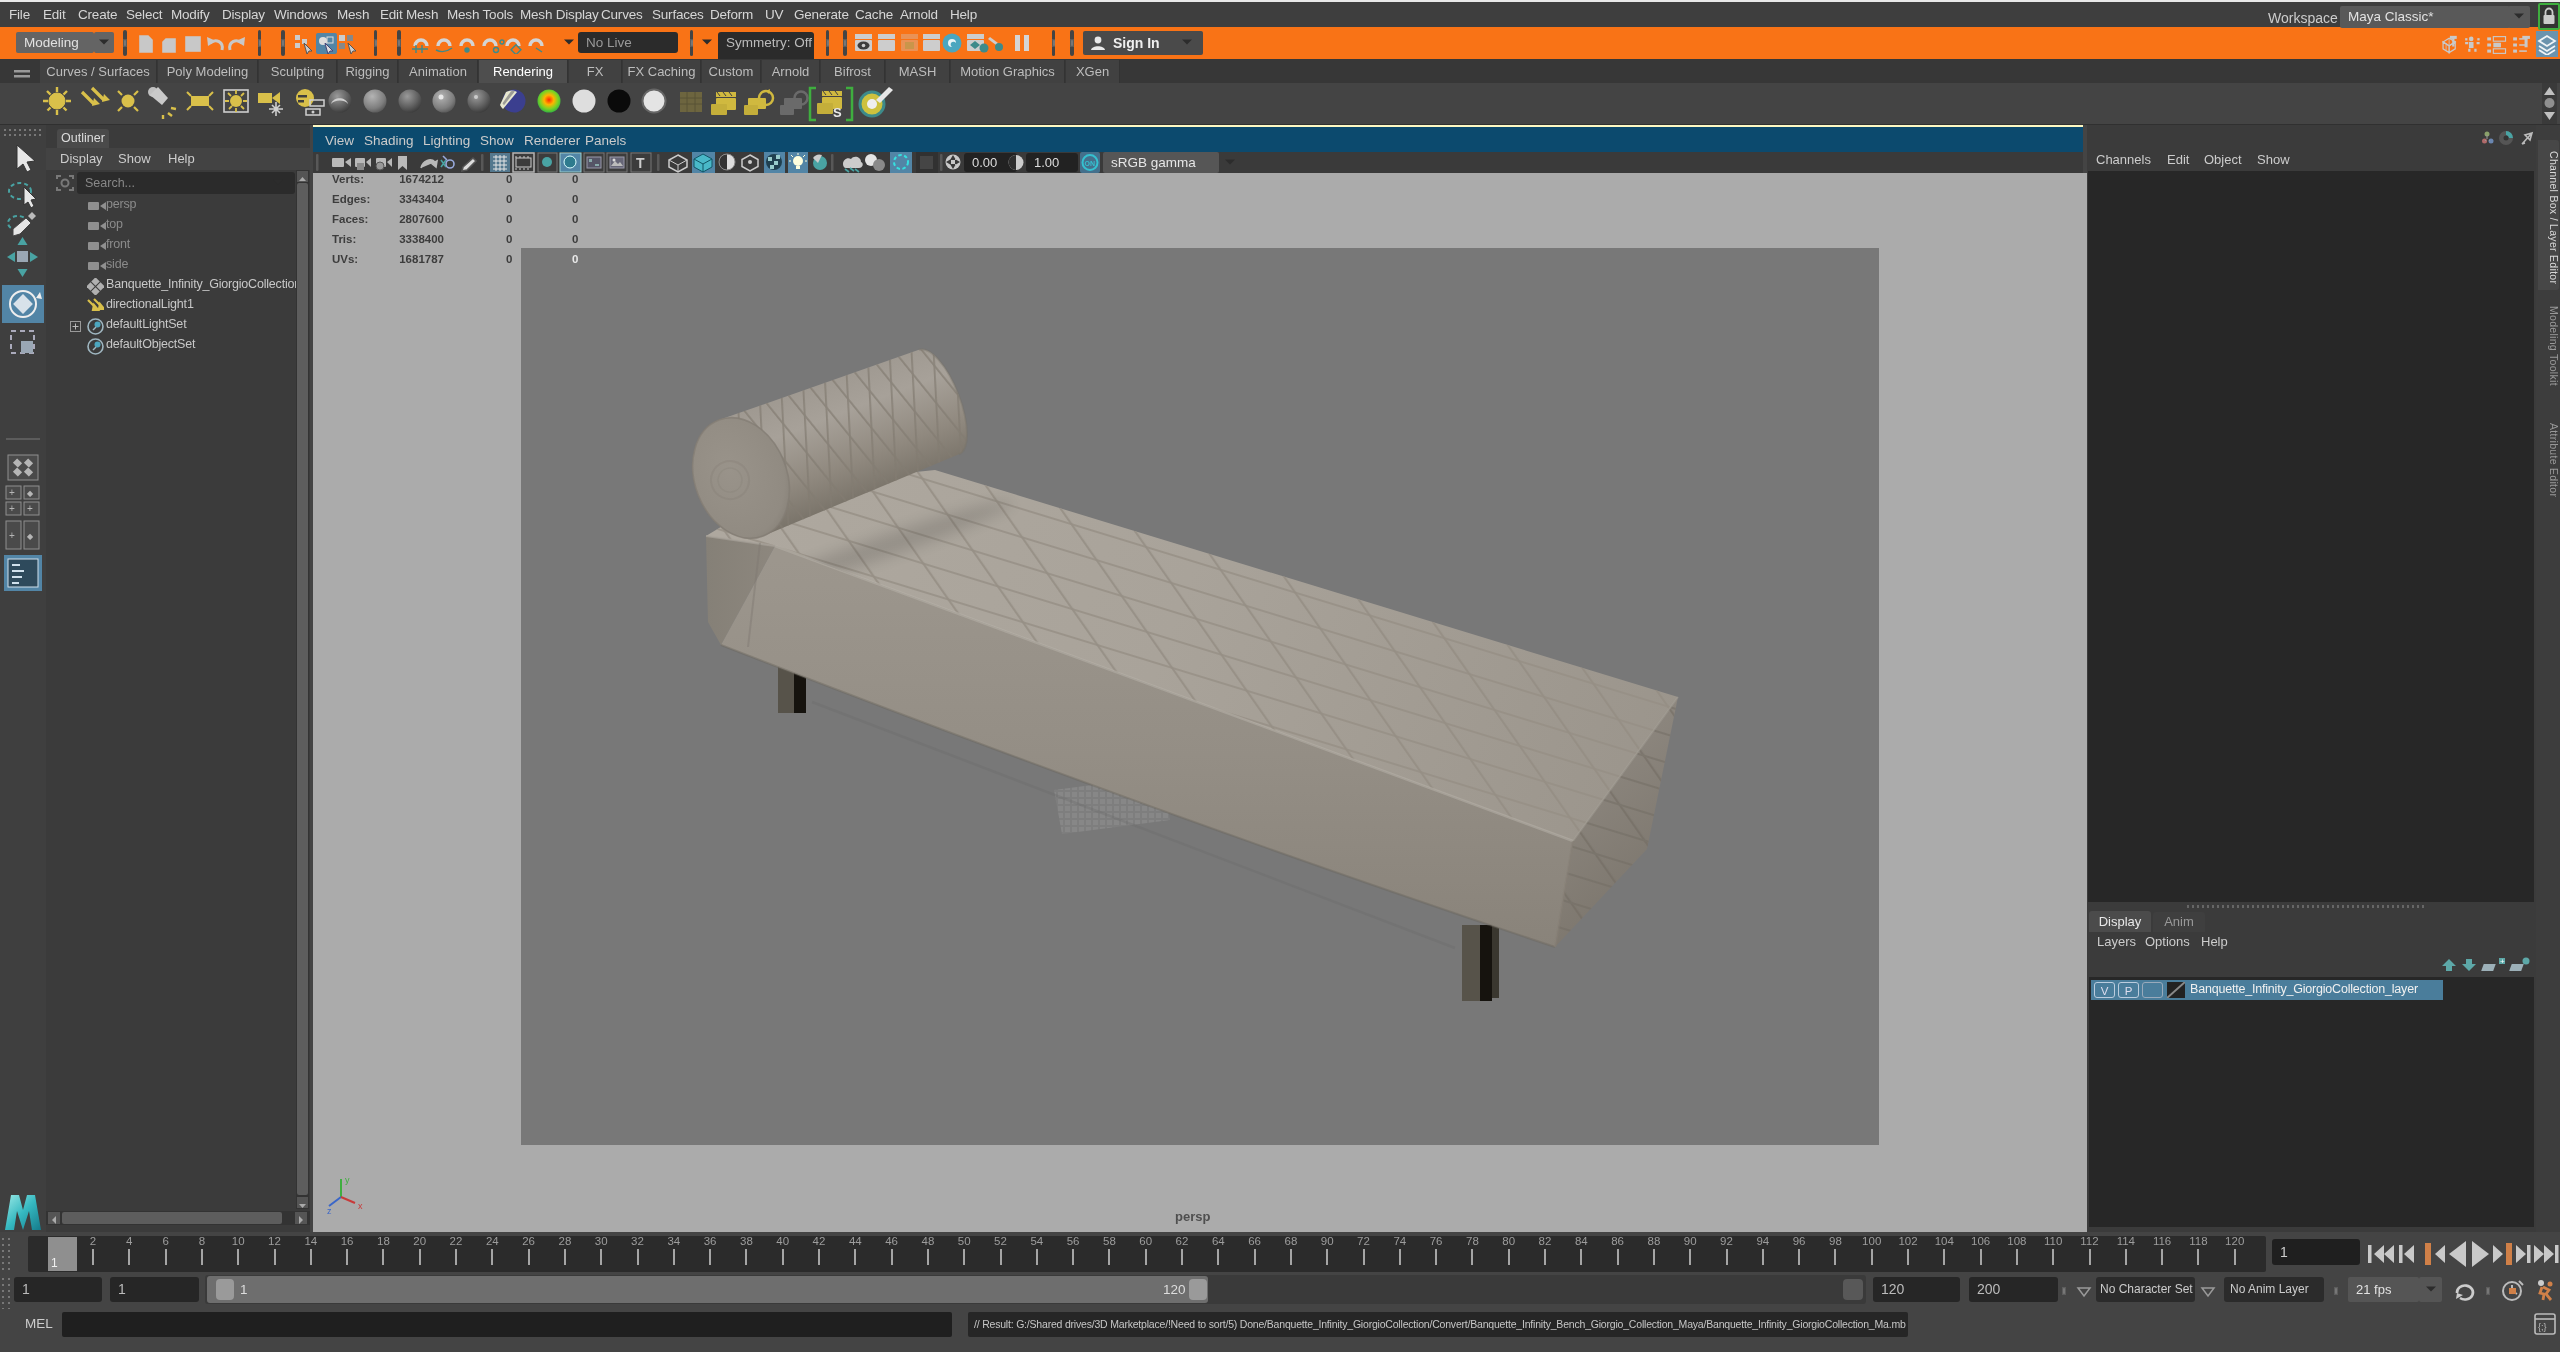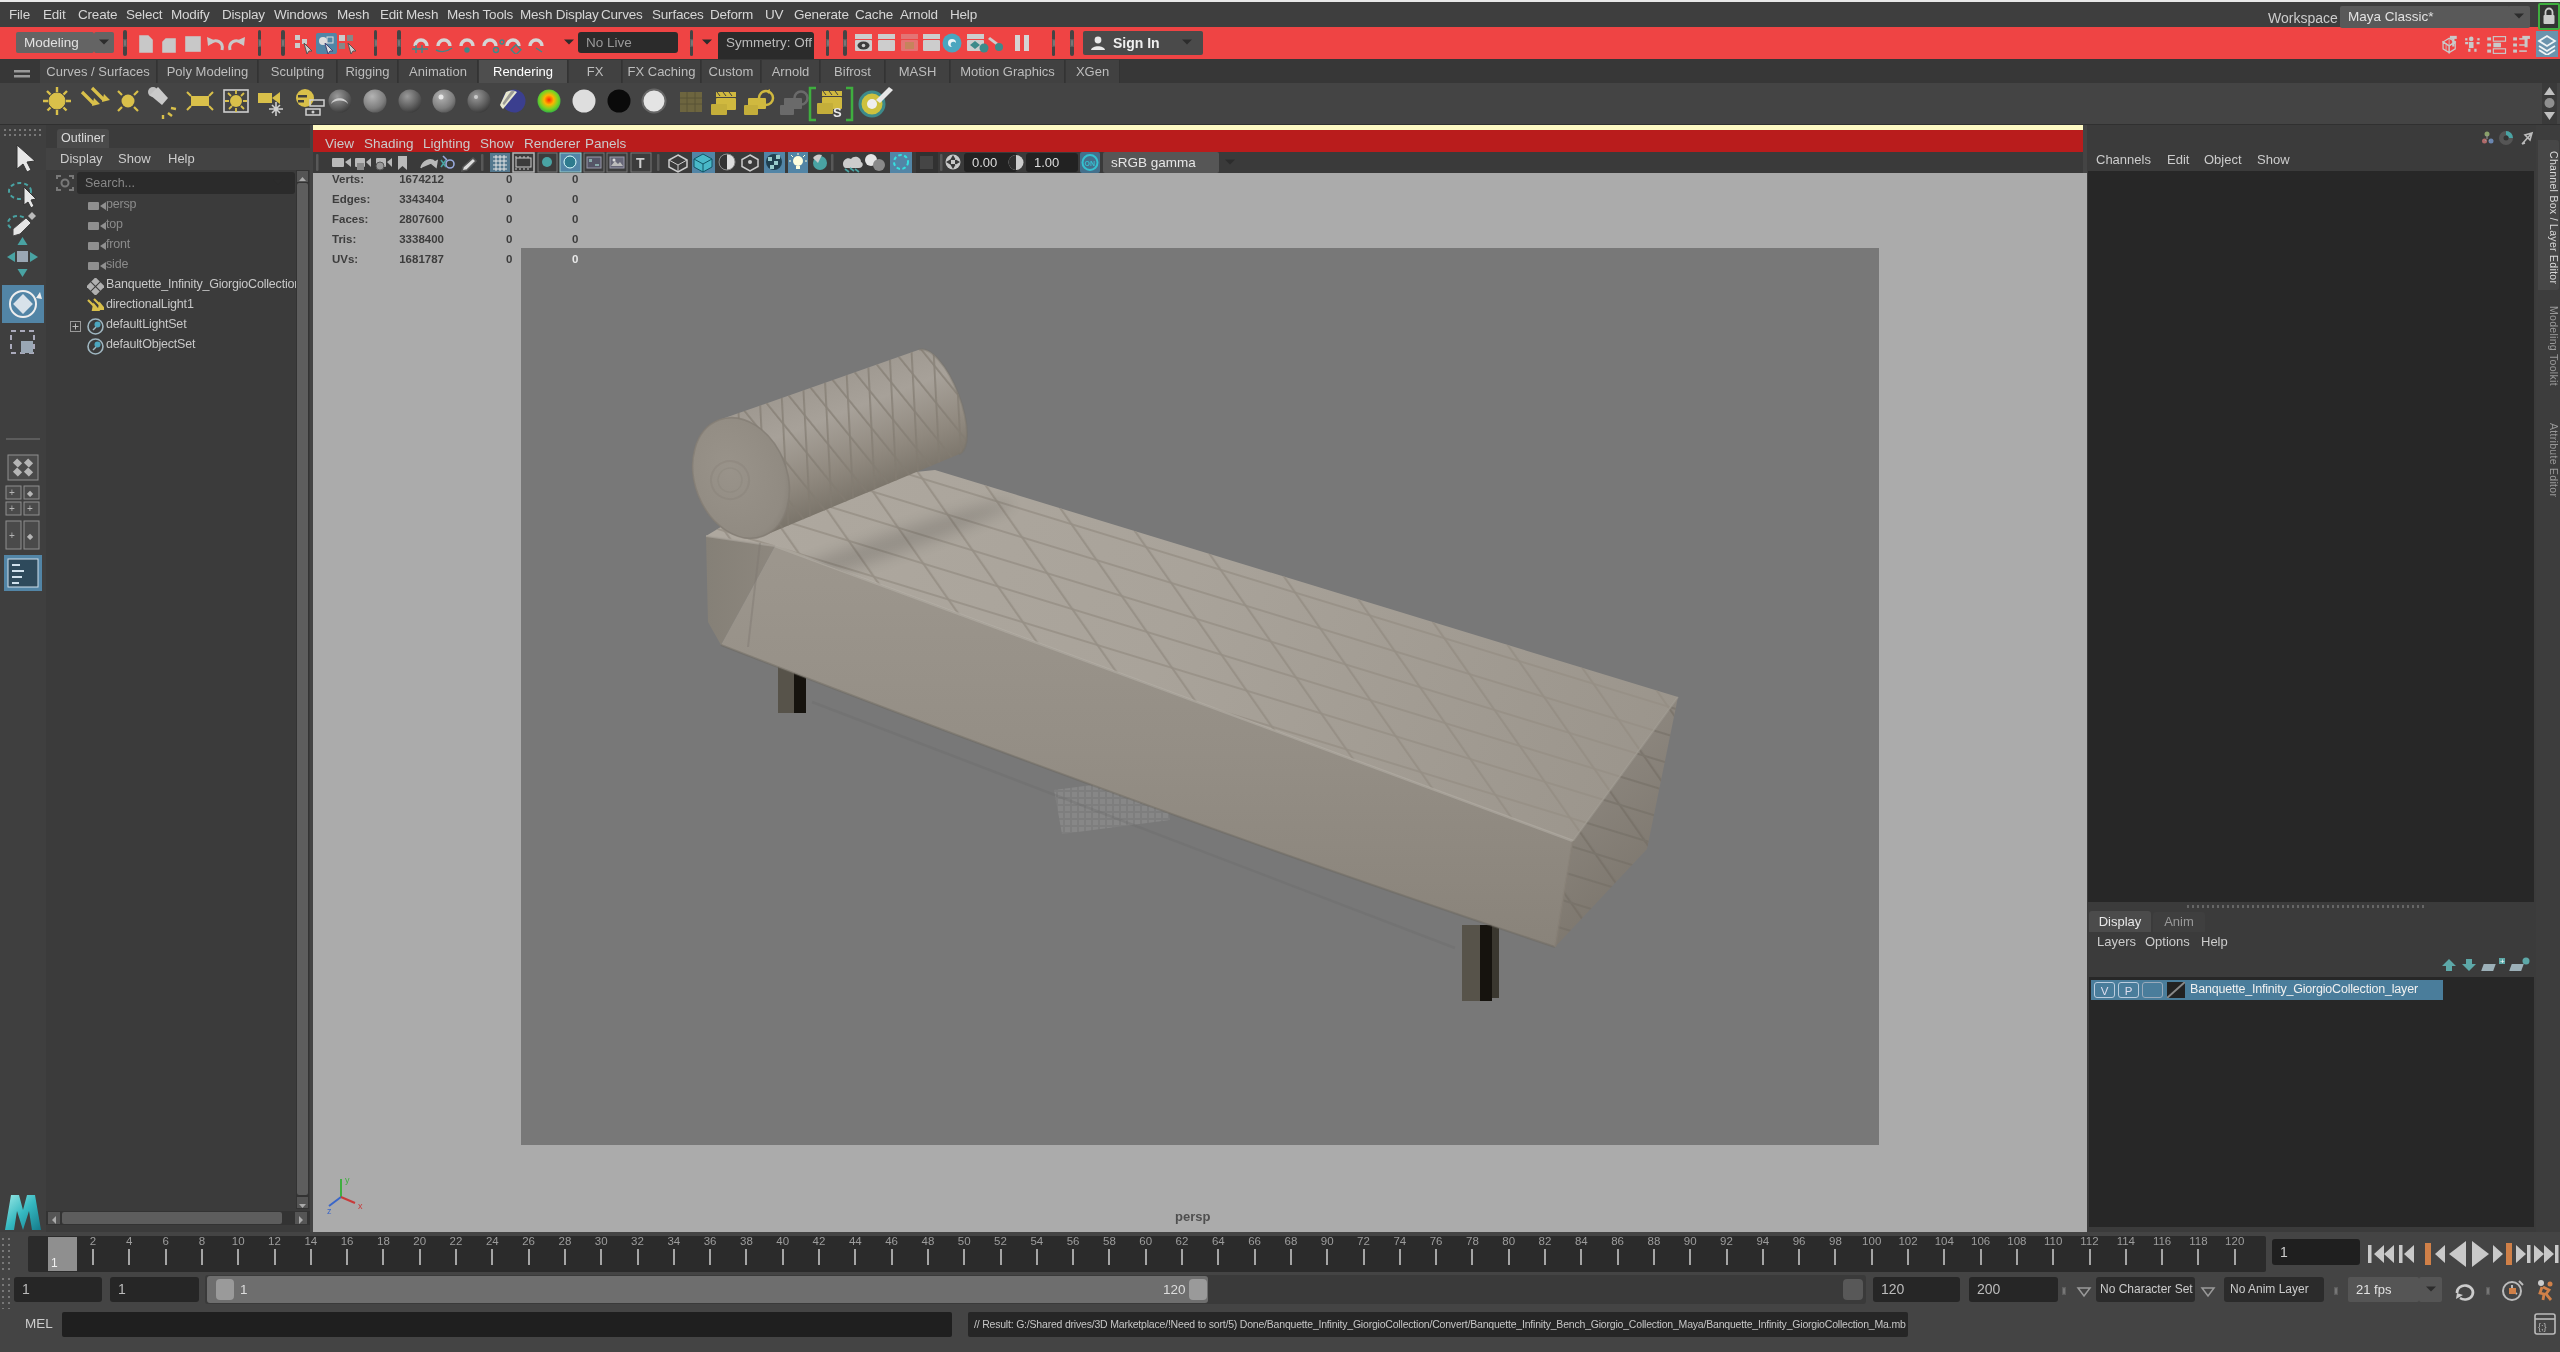--- a/index.html
+++ b/index.html
@@ -1,33 +1,33 @@
 <!DOCTYPE html>
 <html><head><meta charset="utf-8"><style>
 *{margin:0;padding:0;box-sizing:border-box}
 html,body{width:2560px;height:1352px;overflow:hidden;background:#444;font-family:"Liberation Sans",sans-serif}
 .abs{position:absolute}
 #root{position:relative;width:2560px;height:1352px;background:#444}
 #menubar{position:absolute;left:0;top:0;width:2560px;height:27px;background:#3e3e3e;border-top:1px solid #808080;color:#d6d6d6;font-size:13.5px;letter-spacing:-.2px;white-space:nowrap}
 #menubar span{position:absolute;top:6px}
-#toolbar{position:absolute;left:0;top:27px;width:2560px;height:32px;background:#ef4444}
+#toolbar{position:absolute;left:0;top:27px;width:2560px;height:32px;background:#f97316}
 .grip{position:absolute;top:3px;width:4px;height:26px;border-radius:2px;background:linear-gradient(#444 0 35%,#5c5c5c 35% 65%,#444 65%);}
 .grip:before{content:"";position:absolute;left:1px;top:10px;width:2px;height:6px;background:#777;border-radius:1px}
 .fld{position:absolute;background:#2b2b2b;border-radius:3px;color:#bbb;font-size:14px;line-height:21px;padding-left:8px}
 .dd{position:absolute;background:#646464;border-radius:2px;color:#e2e2e2;font-size:14px;line-height:21px;padding-left:8px}
 .ddarr{position:absolute;background:#646464;border-radius:2px}
 .ddarr:before{content:"";position:absolute;left:50%;top:50%;transform:translate(-50%,-35%);border:5px solid transparent;border-top-color:#2c2c2c}
 #tabsrow{position:absolute;left:0;top:59px;width:2560px;height:24px;background:#373737}
 .tab{position:absolute;top:1px;height:23px;background:#414141;color:#bdbdbd;font-size:13px;text-align:center;line-height:23px;border-right:1px solid #333}
 .tab.act{background:#4e4e4e;color:#fff}
 #shelfrow{position:absolute;left:0;top:83px;width:2560px;height:42px;background:#444;border-bottom:1px solid #303030}
 #toolbox{position:absolute;left:0;top:125px;width:46px;height:1107px;background:#3f3f3f}
 #outliner{position:absolute;left:46px;top:125px;width:264px;height:1107px;background:#3b3b3b}
 #vp{position:absolute;left:313px;top:125px;width:1770px;height:1107px;background:#393939}
-#vpmenu{position:absolute;left:0;top:0;width:1770px;height:27px;background:#b91c1c;border-top:5px solid #fef9c3;color:#cbcbcb;font-size:13.5px}
+#vpmenu{position:absolute;left:0;top:0;width:1770px;height:27px;background:#0c4a6e;border-top:2px solid #fef9c3;color:#cbcbcb;font-size:13.5px}
 #vpmenu span{position:absolute;top:6px}
 #vpicons{position:absolute;left:0;top:27px;width:1770px;height:21px;background:#3a3a3a}
 #canvas{position:absolute;left:0;top:48px;width:1894px;height:1059px;background:#ababab}
 #irect{position:absolute;left:208px;top:75px;width:1358px;height:897px;background:#787878}
 #cbox{position:absolute;left:2087px;top:125px;width:449px;height:1107px;background:#3b3b3b}
 #rstrip{position:absolute;left:2536px;top:125px;width:24px;height:1107px;background:#3d3d3d}
 .vlabel{position:absolute;left:2540px;width:20px;color:#999;font-size:10.5px;writing-mode:vertical-rl;letter-spacing:.3px}
 #timerow{position:absolute;left:0;top:1232px;width:2560px;height:42px;background:#444}
 #tstrip{position:absolute;left:28px;top:4px;width:2238px;height:36px;background:#2b2b2b;border-radius:2px}
 #rangerow{position:absolute;left:0;top:1274px;width:2560px;height:35px;background:#444}

